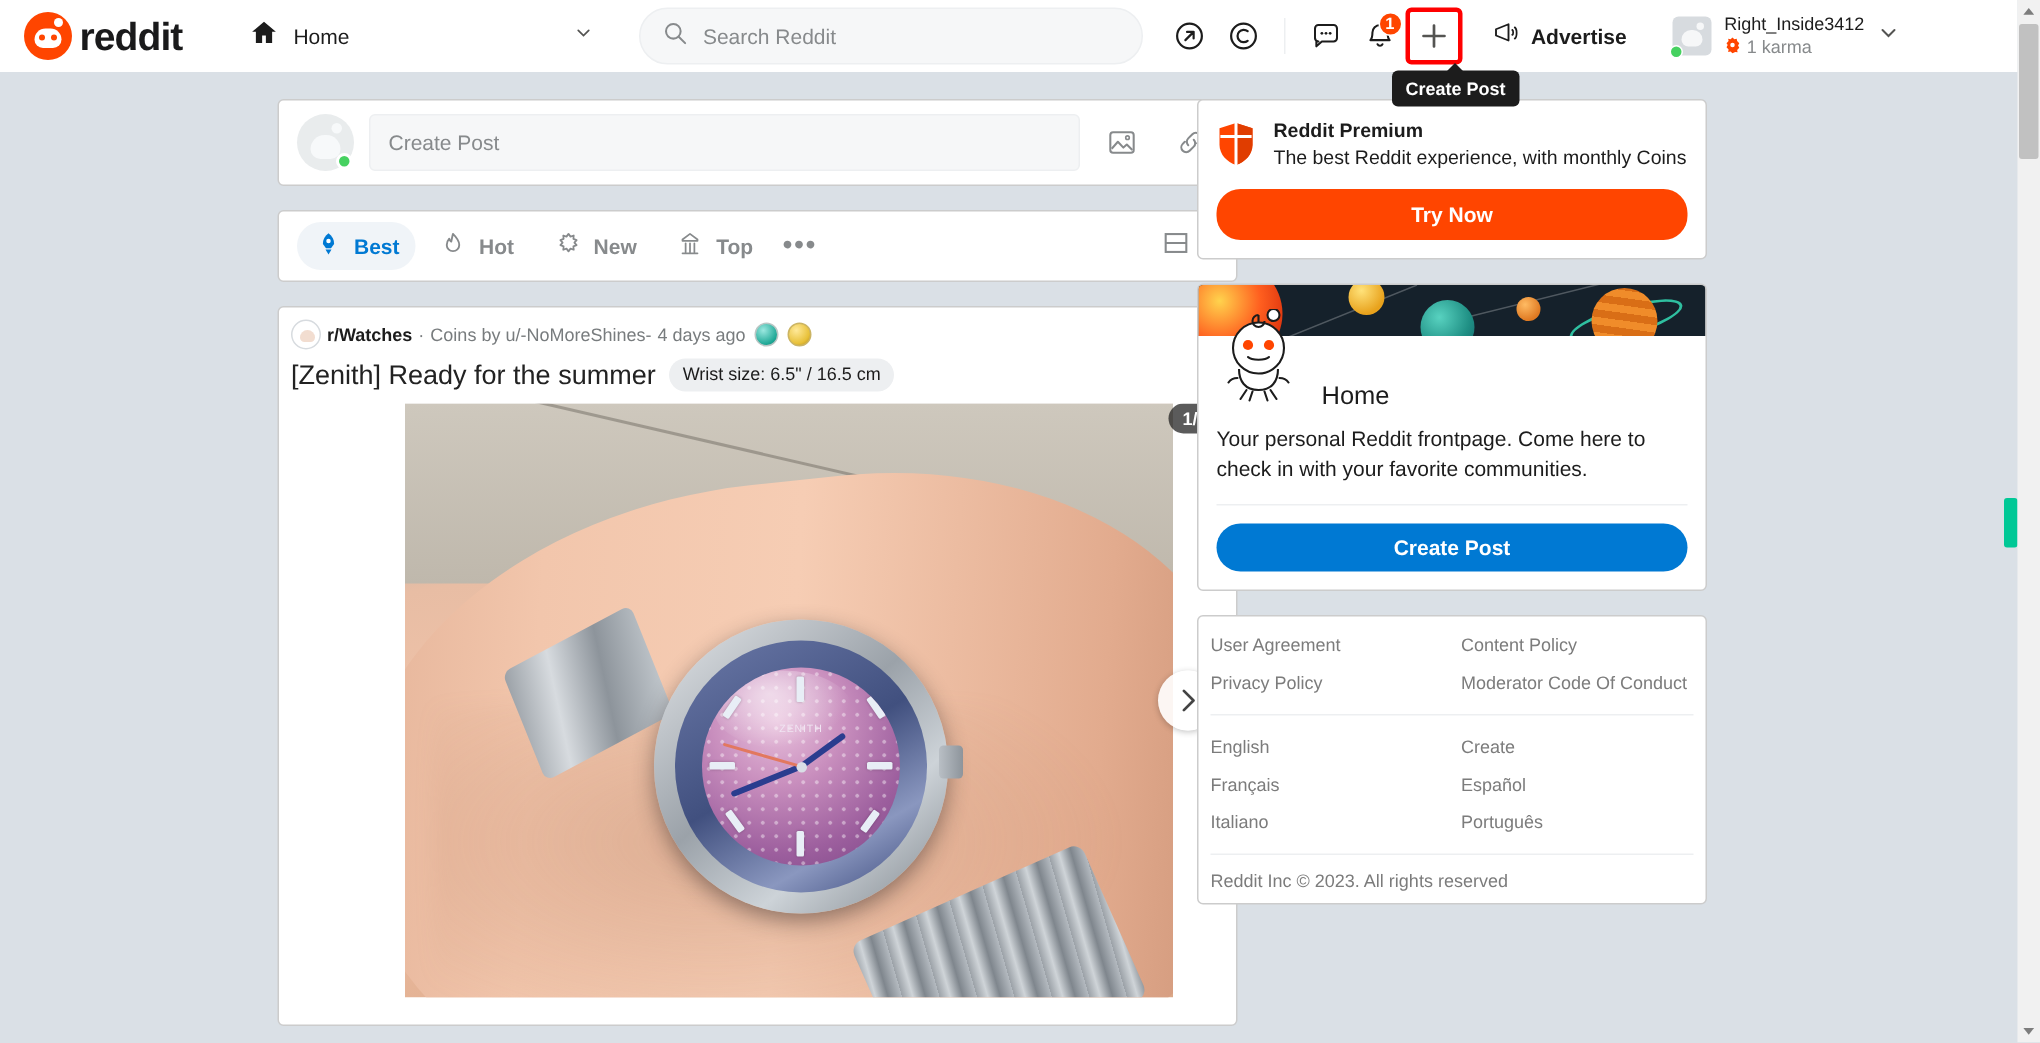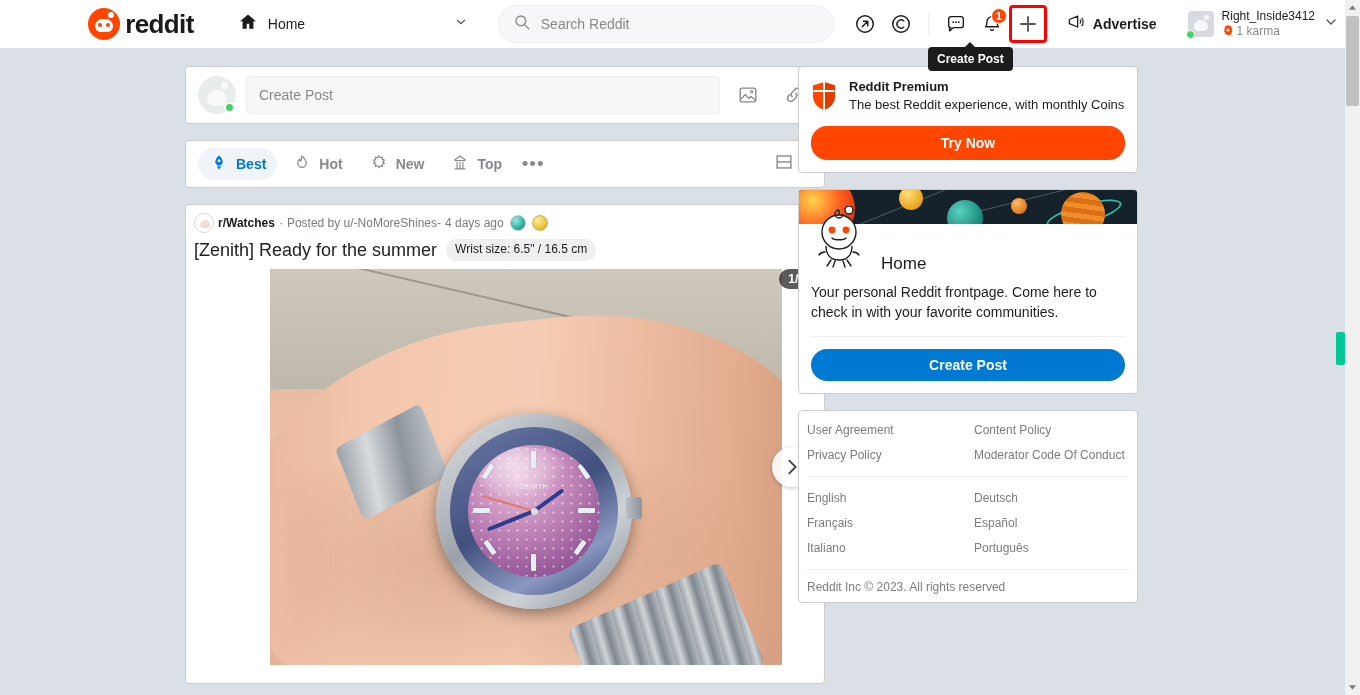--- a/index.html
+++ b/index.html
@@ -11,21 +11,20 @@
   }
   body { position: relative; }
 
   
   #header {
     position: absolute; top: 0; left: 0;
     width: 1345px; height: 48px;
     background: #ffffff;
     display: flex; align-items: center;
     z-index: 40;
-    justify-content: flex-end;
   }
   .logo-wrap { display: flex; align-items: center; margin-left: 16px; cursor: pointer; }
   .logo-mark {
     width: 32px; height: 32px; border-radius: 50%;
     background: #ff4500; position: relative; flex: none;
   }
   .logo-mark::before {
     content: ""; position: absolute; left: 7px; top: 11px;
     width: 18px; height: 13px; border-radius: 9px 9px 7px 7px; background: #fff;
   }
@@ -572,21 +571,21 @@
       </div>
     </div>
 
     <div class="card" id="post-card">
 
       <div class="post-body">
         <div class="post-meta">
           <span class="sub-icon"></span>
           <span class="sub-name">r/Watches</span>
           <span>·</span>
-          <span class="post-author">Posted by u/-NoMoreShines-</span>
+          <span class="post-author">Coins by u/-NoMoreShines-</span>
           <span>4 days ago</span>
           <span class="award silver"></span>
           <span class="award gold"></span>
         </div>
 
         <div class="post-title-row">
           <span class="post-title">[Zenith] Ready for the summer</span>
           <span class="post-flair">Wrist size: 6.5" / 16.5 cm</span>
         </div>
 
@@ -692,21 +691,21 @@
     <div class="card" id="footer-card">
       <div class="foot-grid">
         <span class="foot-link">User Agreement</span>
         <span class="foot-link">Content Policy</span>
         <span class="foot-link">Privacy Policy</span>
         <span class="foot-link">Moderator Code Of Conduct</span>
       </div>
       <div class="foot-hr"></div>
       <div class="foot-grid">
         <span class="foot-link">English</span>
-        <span class="foot-link">Deutsch</span>
+        <span class="foot-link">Create</span>
         <span class="foot-link">Français</span>
         <span class="foot-link">Español</span>
         <span class="foot-link">Italiano</span>
         <span class="foot-link">Português</span>
       </div>
       <div class="foot-hr"></div>
       <div class="copyright">Reddit Inc © 2023. All rights reserved</div>
     </div>
   </div>
 

